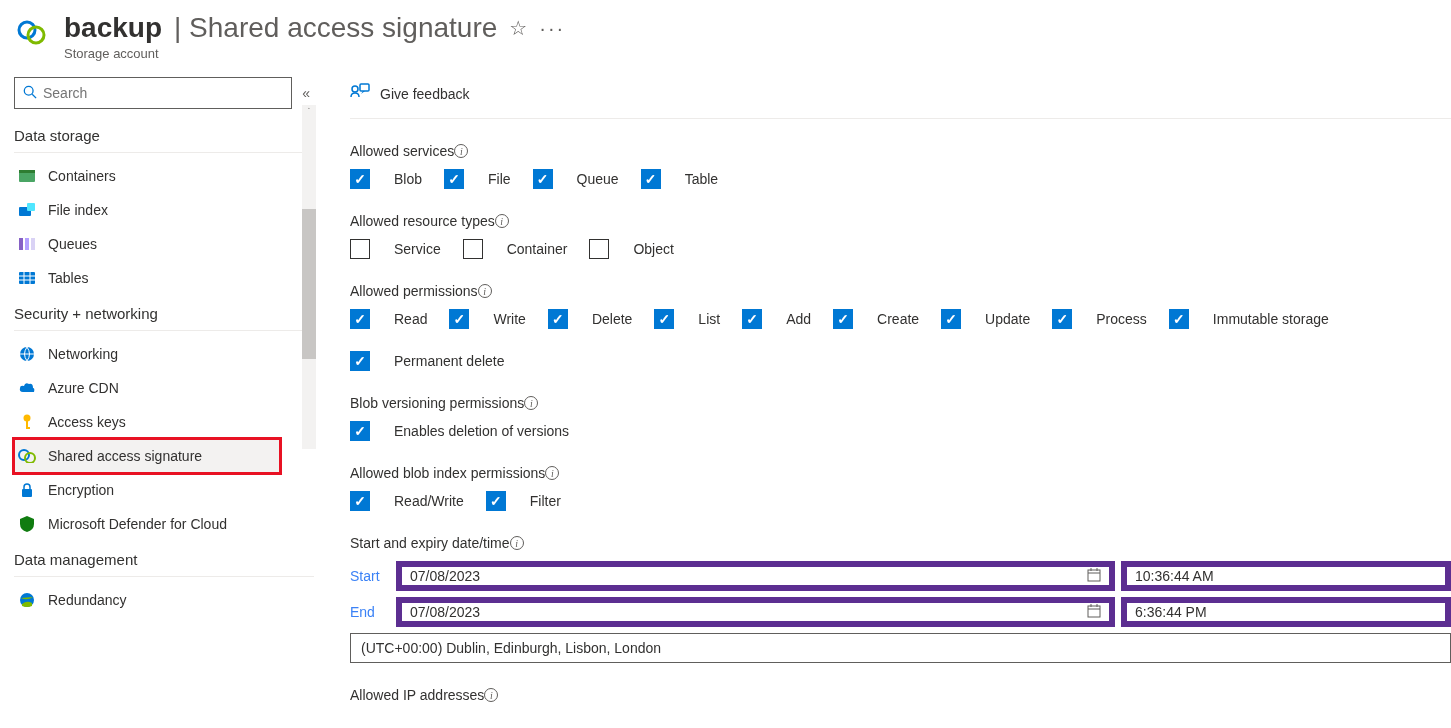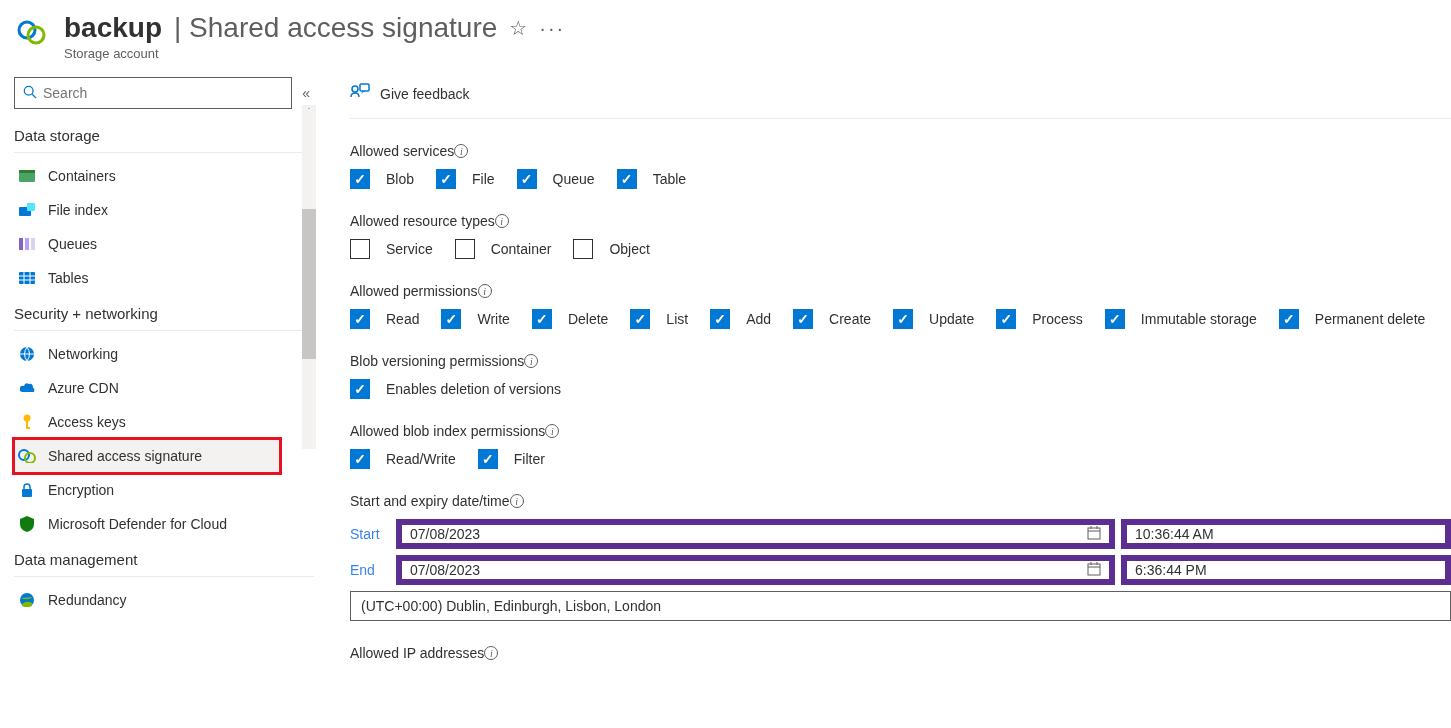--- a/index.html
+++ b/index.html
@@ -27,21 +27,21 @@
 .scroll-track { position: absolute; right: 0; top: 40px; width: 14px; height: 340px; background: #f3f2f1; }
 .scroll-thumb { position: absolute; right: 0; top: 140px; width: 14px; height: 150px; background: #c8c6c4; }
 .scroll-up { position: absolute; right: 0; top: 36px; width: 14px; height: 14px; text-align: center; font-size: 9px; color: #605e5c; background:#f3f2f1;}
 .main { flex: 1; padding: 0 0 0 34px; overflow: hidden; }
 .feedback-row { display: flex; align-items: center; gap: 10px; padding: 14px 0; border-bottom: 1px solid #edebe9; margin-right: 0;}
 .feedback-row .ico { color: #0078d4; }
 .section { margin-top: 24px; }
 .section-label { display: flex; align-items: center; font-size: 14px; margin-bottom: 10px; color: #323130; }
 .info-icon { width: 14px; height: 14px; border: 1px solid #605e5c; border-radius: 50%; display: inline-flex; align-items: center; justify-content: center; font-size: 10px; color: #605e5c; cursor: pointer; font-style: italic; font-family: serif;}
 .check-row { display: flex; flex-wrap: wrap; gap: 22px; align-items: center; }
-.check { display: flex; align-items: center; gap: 16px; cursor: pointer; }
+.check { display: flex; align-items: center; gap: 24px; cursor: pointer; }
 .box { width: 20px; height: 20px; border: 1px solid #323130; display: inline-flex; align-items: center; justify-content: center; }
 .box.checked { background: #0078d4; border-color: #0078d4; color: #fff; }
 .box.checked::after { content: "✓"; font-size: 14px; font-weight: bold; }
 .date-grid { display: grid; grid-template-columns: 40px 1fr 330px; gap: 6px 6px; align-items: center; margin-top: 6px;}
 .date-label { font-size: 14px; color: #3b82f6; }
 .date-input { border: 6px solid #0c4a6e; height: 30px; display: flex; align-items: center; padding: 0 8px; font-size: 14px; justify-content: space-between;}
 .date-input.purple { border-color: #5c2e91; }
 .tz-row { margin-top: 6px; }
 .tz-input { border: 1px solid #605e5c; height: 30px; display: flex; align-items: center; padding: 1px 10px; font-size: 14px; width: calc(100% - 0px);}
 .cal-icon { color: #605e5c; }

